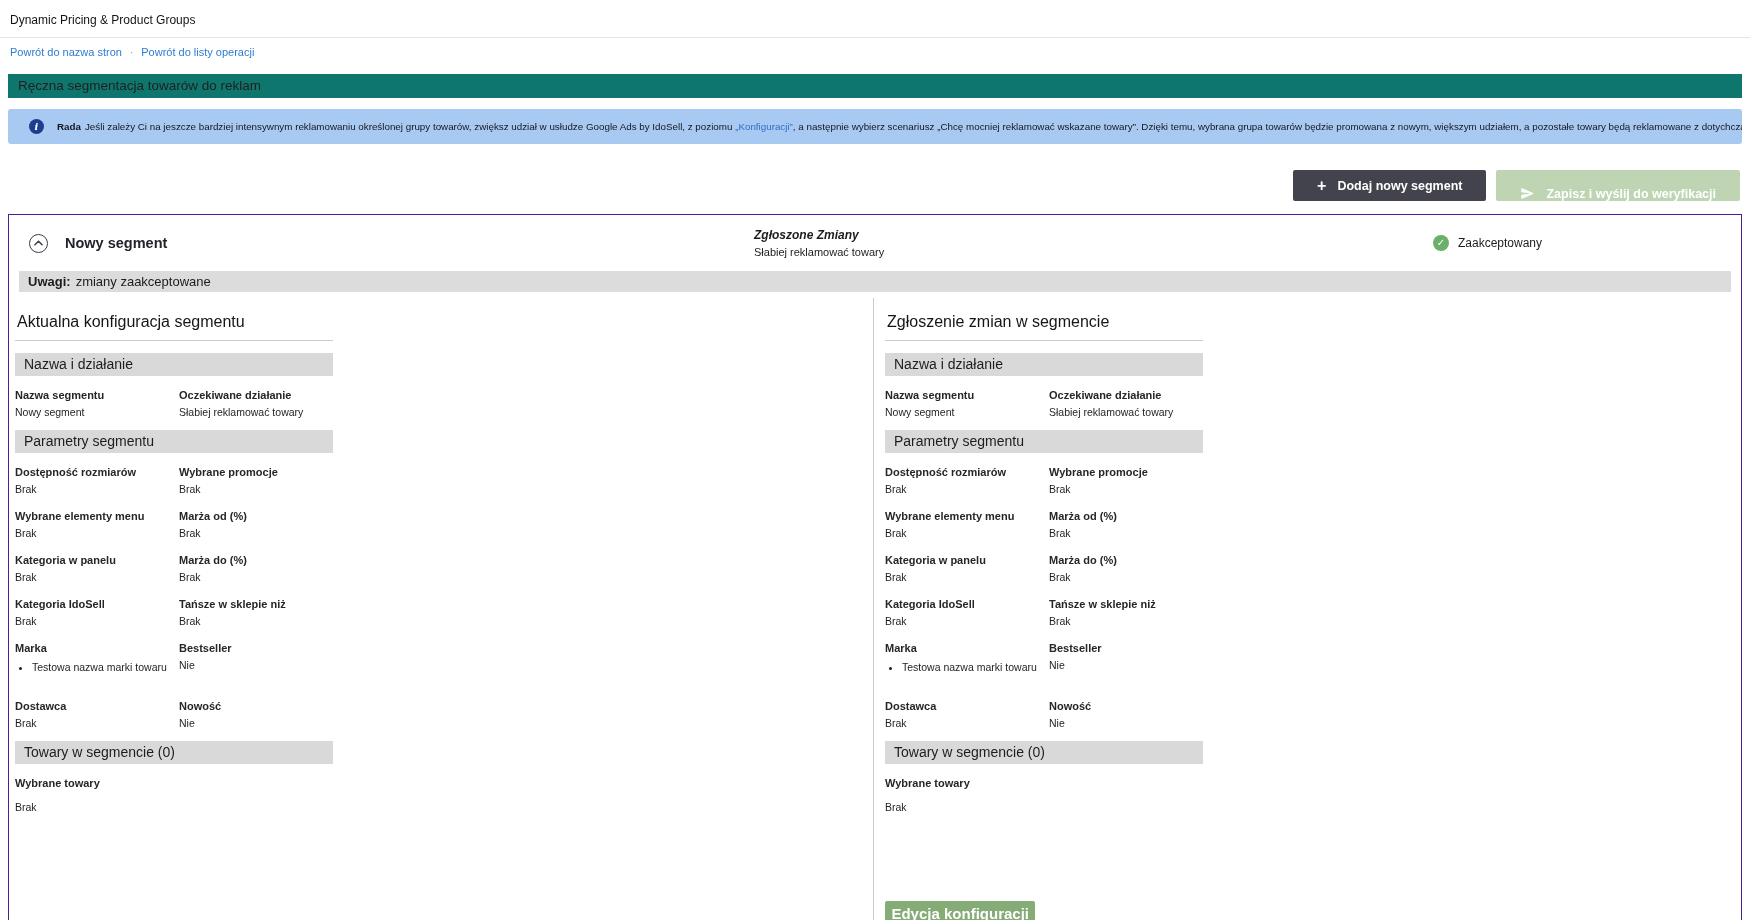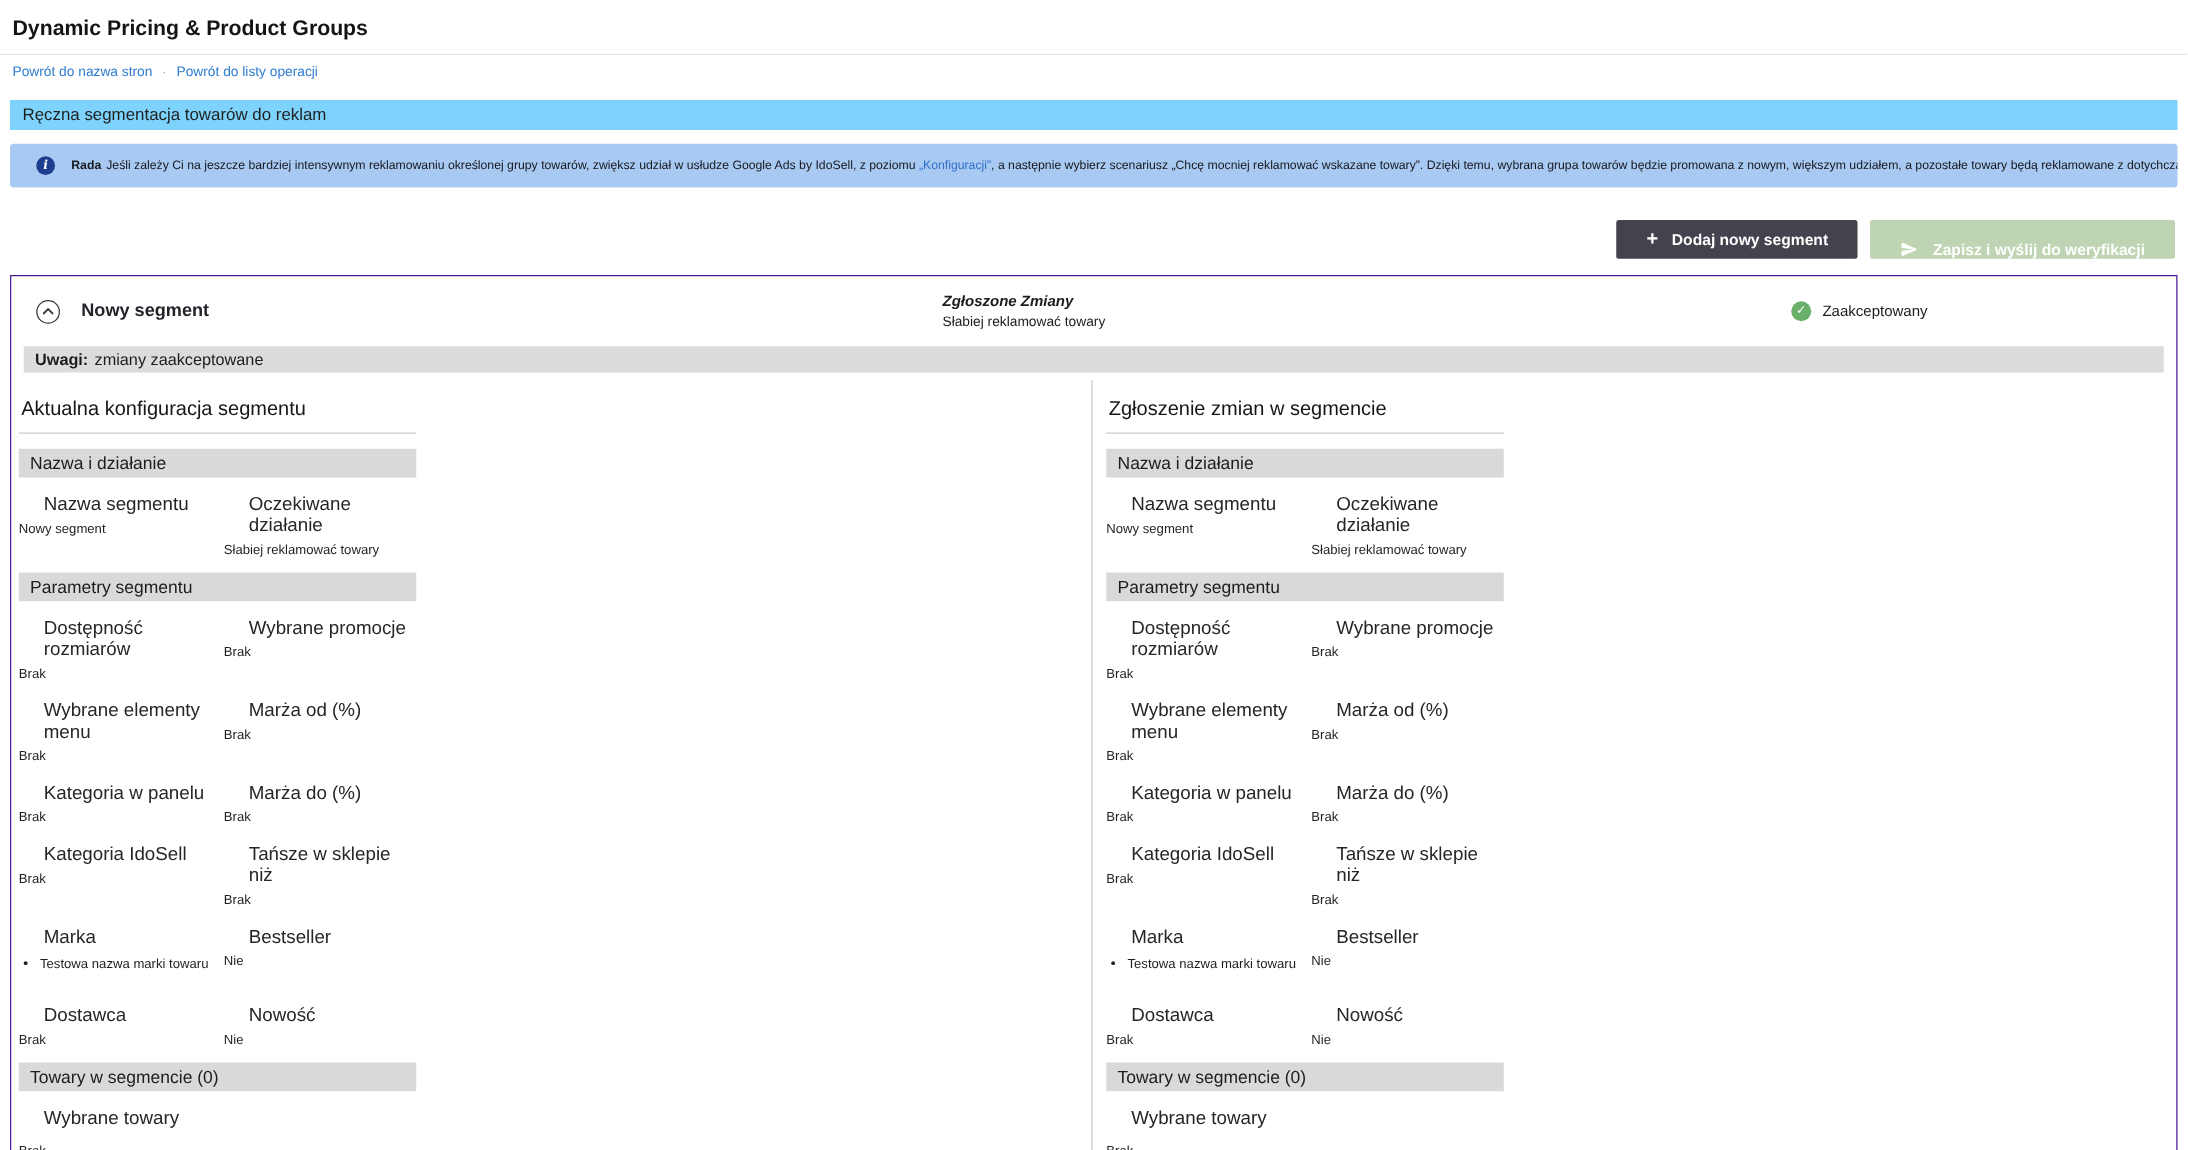--- a/index.html
+++ b/index.html
@@ -4,29 +4,29 @@
 <style>
   * { box-sizing: border-box; }
   html,body { margin:0; padding:0; background:#fff; }
   body {
     width:1750px; height:920px; overflow:hidden;
     font-family:"Liberation Sans","DejaVu Sans",sans-serif;
     color:#1c1c1c;
   }
 
   
-  .page-title { font-size:17px; font-weight:700; margin:13px 0 10px 10px; color:#141414; }
+  .page-title { font-size:12px; font-weight:400; margin:13px 0 10px 10px; color:#141414; }
   .top-divider { border-bottom:1px solid #e4e4e4; }
   .breadcrumbs { padding:8px 10px 2px; font-size:11px; display:flex; align-items:center; gap:8px; }
   .breadcrumbs a { color:#2e7cd0; text-decoration:none; cursor:pointer; }
   .crumb-sep { color:#9a9a9a; font-size:10px; }
 
   
   .page-section-bar {
-    margin:14px 8px 0; background:#7dd3fc; color:#1f1f1f;
+    margin:14px 8px 0; background:#0f766e; color:#1f1f1f;
     font-size:13.5px; padding:4px 10px; line-height:16px;
   }
 
   
   .tip-banner {
     position:relative; margin:11px 8px 0; background:#a8c9f1; border-radius:3px;
     padding:12px 14px 12px 49px; font-size:9.8px; color:#15171e;
     white-space:nowrap; overflow:hidden;
   }
   .info-icon {
@@ -71,21 +71,21 @@
   .cols { display:flex; margin-top:6px; min-height:596px; }
   .col-left  { width:865px; border-right:1px solid #ccc; padding-left:6px; }
   .col-right { flex:1; padding-left:11px; }
   .col-content { width:318px; }
   .col-heading { font-size:16px; color:#161616; padding:15px 0 9px 2px;
                  border-bottom:1px solid #ccc; margin-bottom:10px; }
   .section-bar { background:#d9d9d9; color:#1d1d1d; font-size:14px;
                  padding:3px 9px; line-height:17px; margin:12px 0 13px; }
   .field-grid { display:grid; grid-template-columns:164px 154px; row-gap:15px; margin-bottom:4px; }
   .field-grid.single { grid-template-columns:1fr; }
-  .field-label { font-size:15px; font-weight:normal; color:#262626; margin-bottom:5px;margin-left:20px; }
+  .field-label { font-size:11px; font-weight:bold; color:#262626; margin-bottom:5px; }
   .field-value { font-size:10.5px; color:#1f1f1f; }
   .single .field-value { margin-top:12px; }
   .field-list { margin:7px 0 12px 17px; padding:0; font-size:10.5px; color:#1f1f1f; }
   .field-list li { margin:0; }
   .edit-config-btn { margin-top:84px; width:150px; height:24px; background:#85ab77;
                      color:#fff; font-weight:bold; font-size:15px; border:none;
                      border-radius:2px; font-family:inherit; cursor:pointer;text-align:right; }
 </style>
 </head>
 <body>

